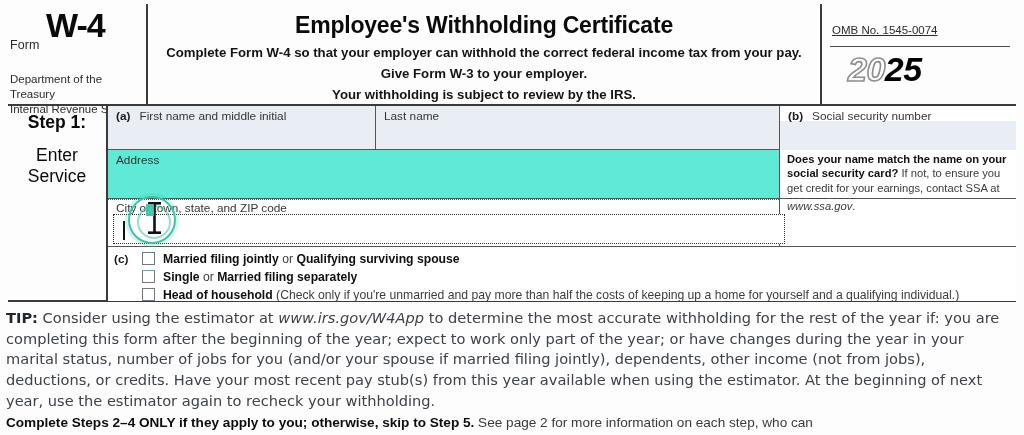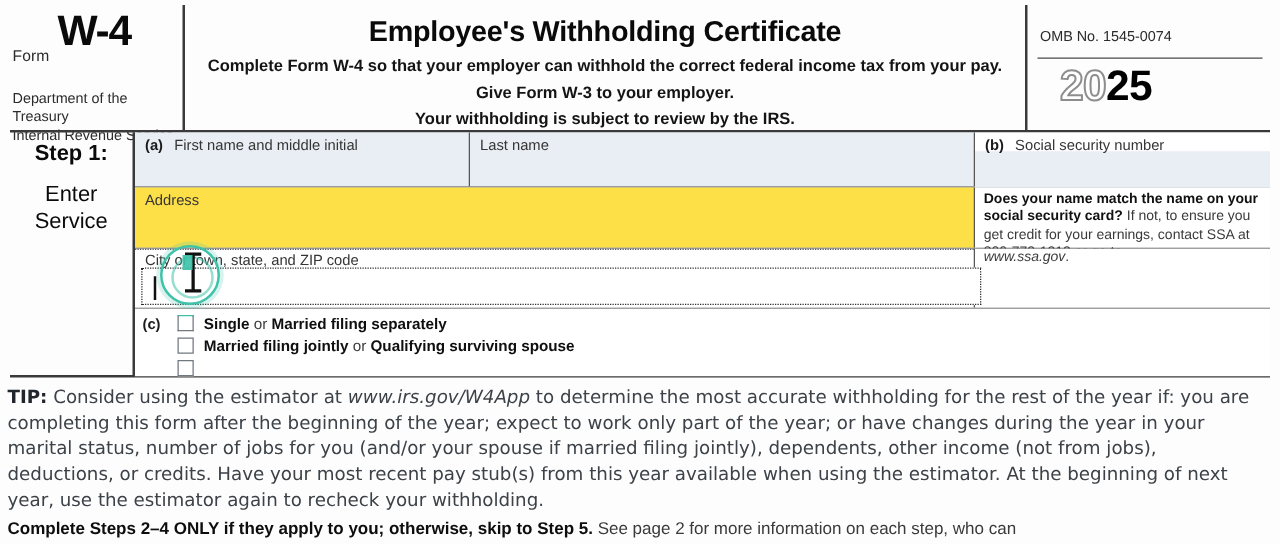--- a/index.html
+++ b/index.html
@@ -87,34 +87,36 @@
     width: 196px;
     border-left: 2px solid #3a3a3a;
     position: relative;
     padding-left: 10px;
   }
   .omb {
     font-size: 11.5px;
     color: #2b2b2b;
     margin-top: 20px;
     white-space: nowrap;
+    text-decoration: underline;
   }
   .omb-rule {
     position: absolute;
     left: 8px; right: 6px;
     top: 42px;
     border-top: 1.5px solid #4a4a4a;
   }
   .year {
     position: absolute;
     left: 26px; top: 48px;
     font-size: 34px;
     font-weight: bold;
     letter-spacing: -0.5px;
     line-height: 1;
+    font-style: italic;
   }
   .year .hollow {
     color: #ffffff;
     -webkit-text-stroke: 1.6px #8d8d8d;
   }
   .year .solid { color: #000000; }
 
   
   .formbox {
     position: absolute;
@@ -179,21 +181,21 @@
 
   
   .row2 {
     display: flex;
     height: 49px;
     border-bottom: 1.5px solid #555;
   }
   .cell-address {
     flex: 1;
     position: relative;
-    background: #fde047;
+    background: #5eead4;
     border-right: 1.5px solid #555;
   }
   .ssn-note {
     width: 236px;
     background: #ffffff;
     padding: 2px 7px 0 7px;
     font-size: 11.2px;
     line-height: 1.28;
     color: #3a3a3a;
   }
@@ -415,31 +417,32 @@
         <div class="ssn-note-2">
           <i>www.ssa.gov</i><span>.</span>
         </div>
       </div>
 
       <div class="row4">
         <div class="c-mark">(c)</div>
         <div class="status-list">
 
           <div class="status-line">
+            <span class="chk"></span>
+            <span><b>Married filing jointly</b><span class="reg"> or </span><b>Qualifying surviving spouse</b></span>
+          </div>
+
+          <div class="status-line">
             <span class="chk tinted"></span>
             <span><b>Single</b><span class="reg"> or </span><b>Married filing separately</b></span>
           </div>
 
           <div class="status-line">
             <span class="chk"></span>
-            <span><b>Married filing jointly</b><span class="reg"> or </span><b>Qualifying surviving spouse</b></span>
-          </div>
-
-          <div class="status-line">
-            <span class="chk"></span>
+            <span><b>Head of household</b><span class="reg"> (Check only if you're unmarried and pay more than half the costs of keeping up a home for yourself and a qualifying individual.)</span></span>
           </div>
 
         </div>
       </div>
 
     </div>
   </div>
 
   <div class="click-ring"></div>
   <svg class="ibeam" viewBox="0 0 22 36">

